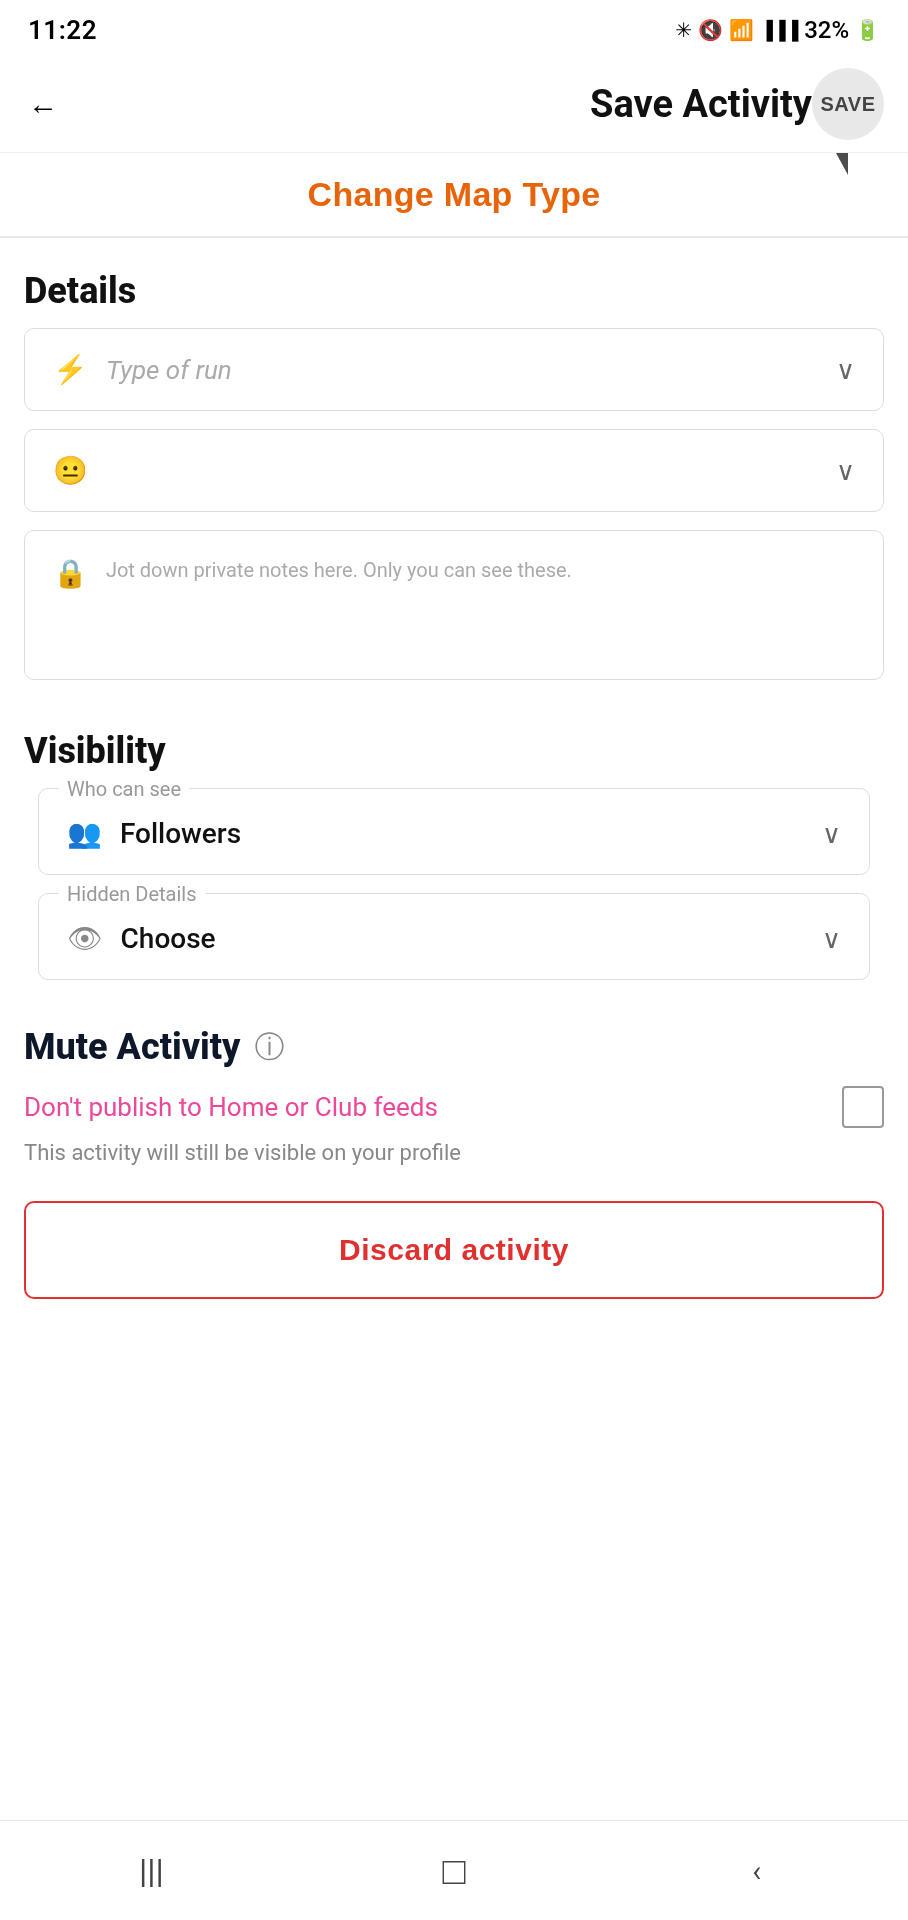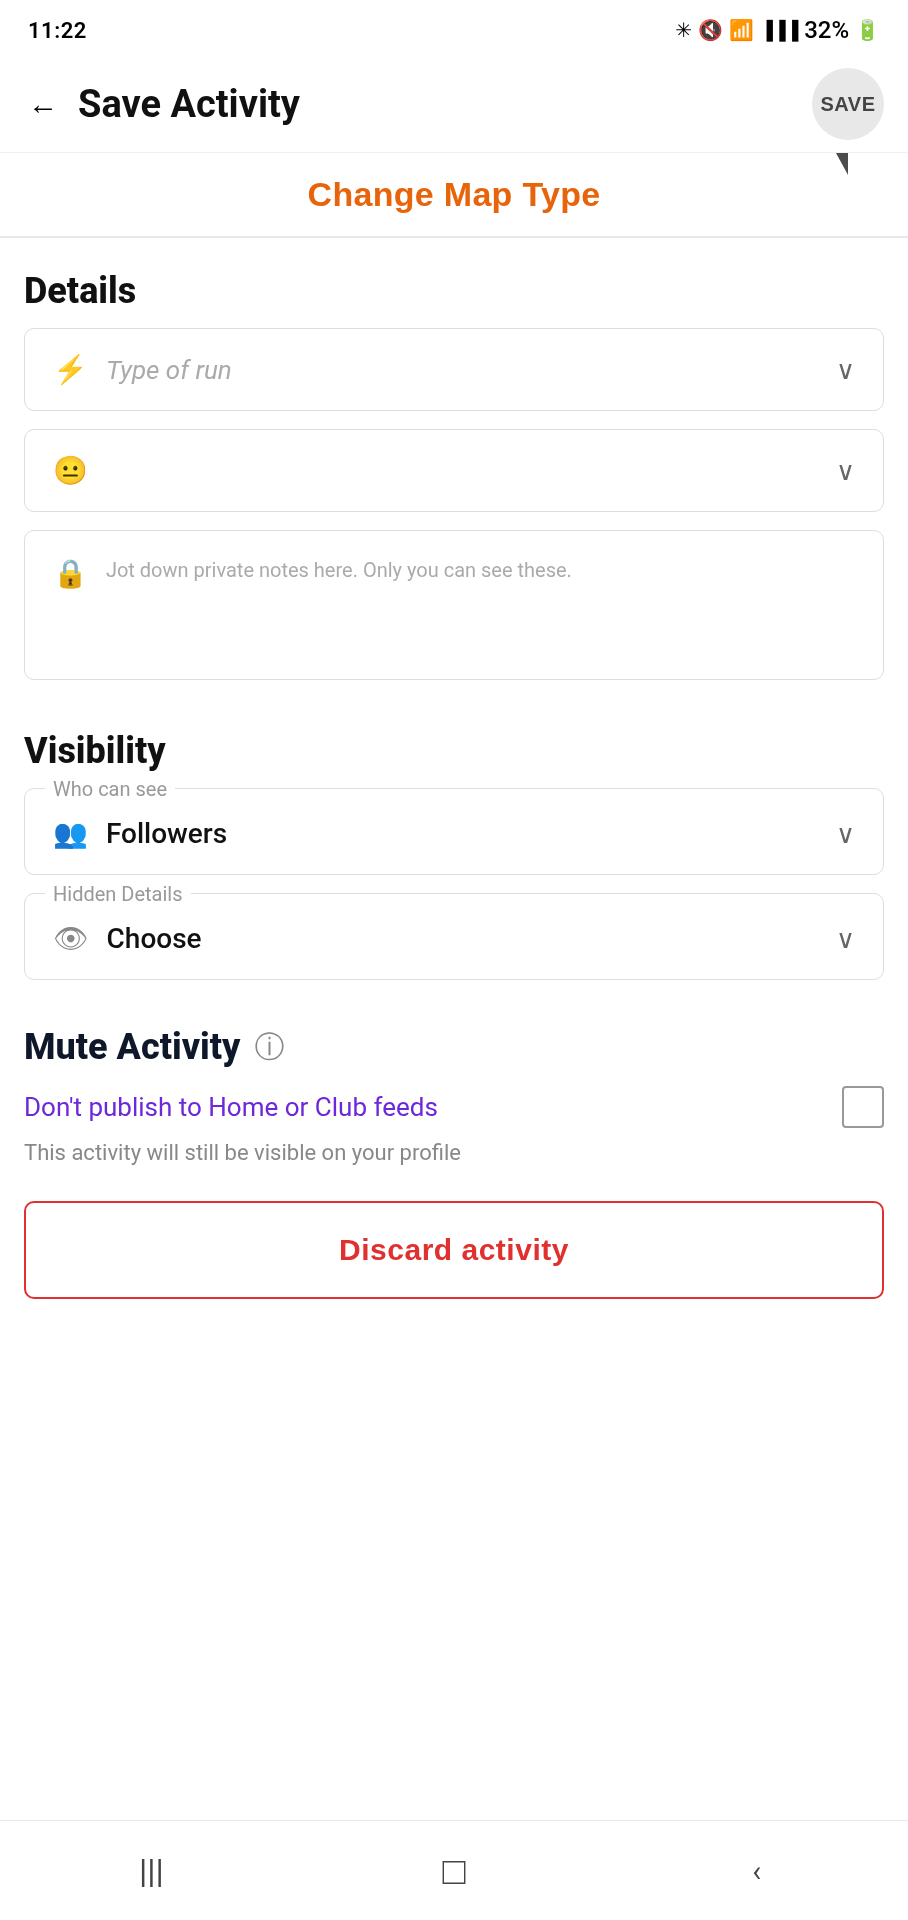--- a/index.html
+++ b/index.html
@@ -22,21 +22,21 @@
     .status-bar {
       display: flex;
       justify-content: space-between;
       align-items: center;
       padding: 12px 28px 8px 28px;
       height: 56px;
       background: #ffffff;
     }
 
     .status-time {
-      font-size: 22px;
+      font-size: 26px;
       font-weight: 600;
       color: #000;
       letter-spacing: 0.5px;
     }
 
     .status-right {
       display: flex;
       align-items: center;
       gap: 6px;
     }
@@ -63,21 +63,21 @@
       cursor: pointer;
       padding: 4px;
       line-height: 1;
     }
 
     .nav-title {
       font-size: 38px;
       font-weight: 700;
       color: #111;
       flex: 1;
-      text-align: left;
+      text-align: right;
       margin-left: 16px;
     }
 
     .nav-save-btn {
       background: #e8e8e8;
       border: none;
       border-radius: 50%;
       width: 72px;
       height: 72px;
       font-size: 20px;
@@ -175,21 +175,21 @@
 
     .notes-placeholder {
       font-size: 20px;
       color: #aaa;
       font-weight: 400;
       line-height: 1.5;
     }
 
     
     .visibility-section {
-      padding: 0 24px;
+      padding: 0 38px;
     }
 
     .labeled-dropdown {
       border: 1.5px solid #ddd;
       border-radius: 10px;
       margin-bottom: 18px;
       background: #fff;
       position: relative;
     }
 
@@ -245,21 +245,21 @@
 
     .mute-option {
       display: flex;
       align-items: center;
       justify-content: space-between;
       margin-bottom: 12px;
     }
 
     .mute-option-text {
       font-size: 26px;
-      color: #6d28d9;
+      color: #ec4899;
       font-weight: 400;
       flex: 1;
       padding-right: 20px;
     }
 
     .checkbox {
       width: 42px;
       height: 42px;
       border: 2.5px solid #999;
       border-radius: 4px;

